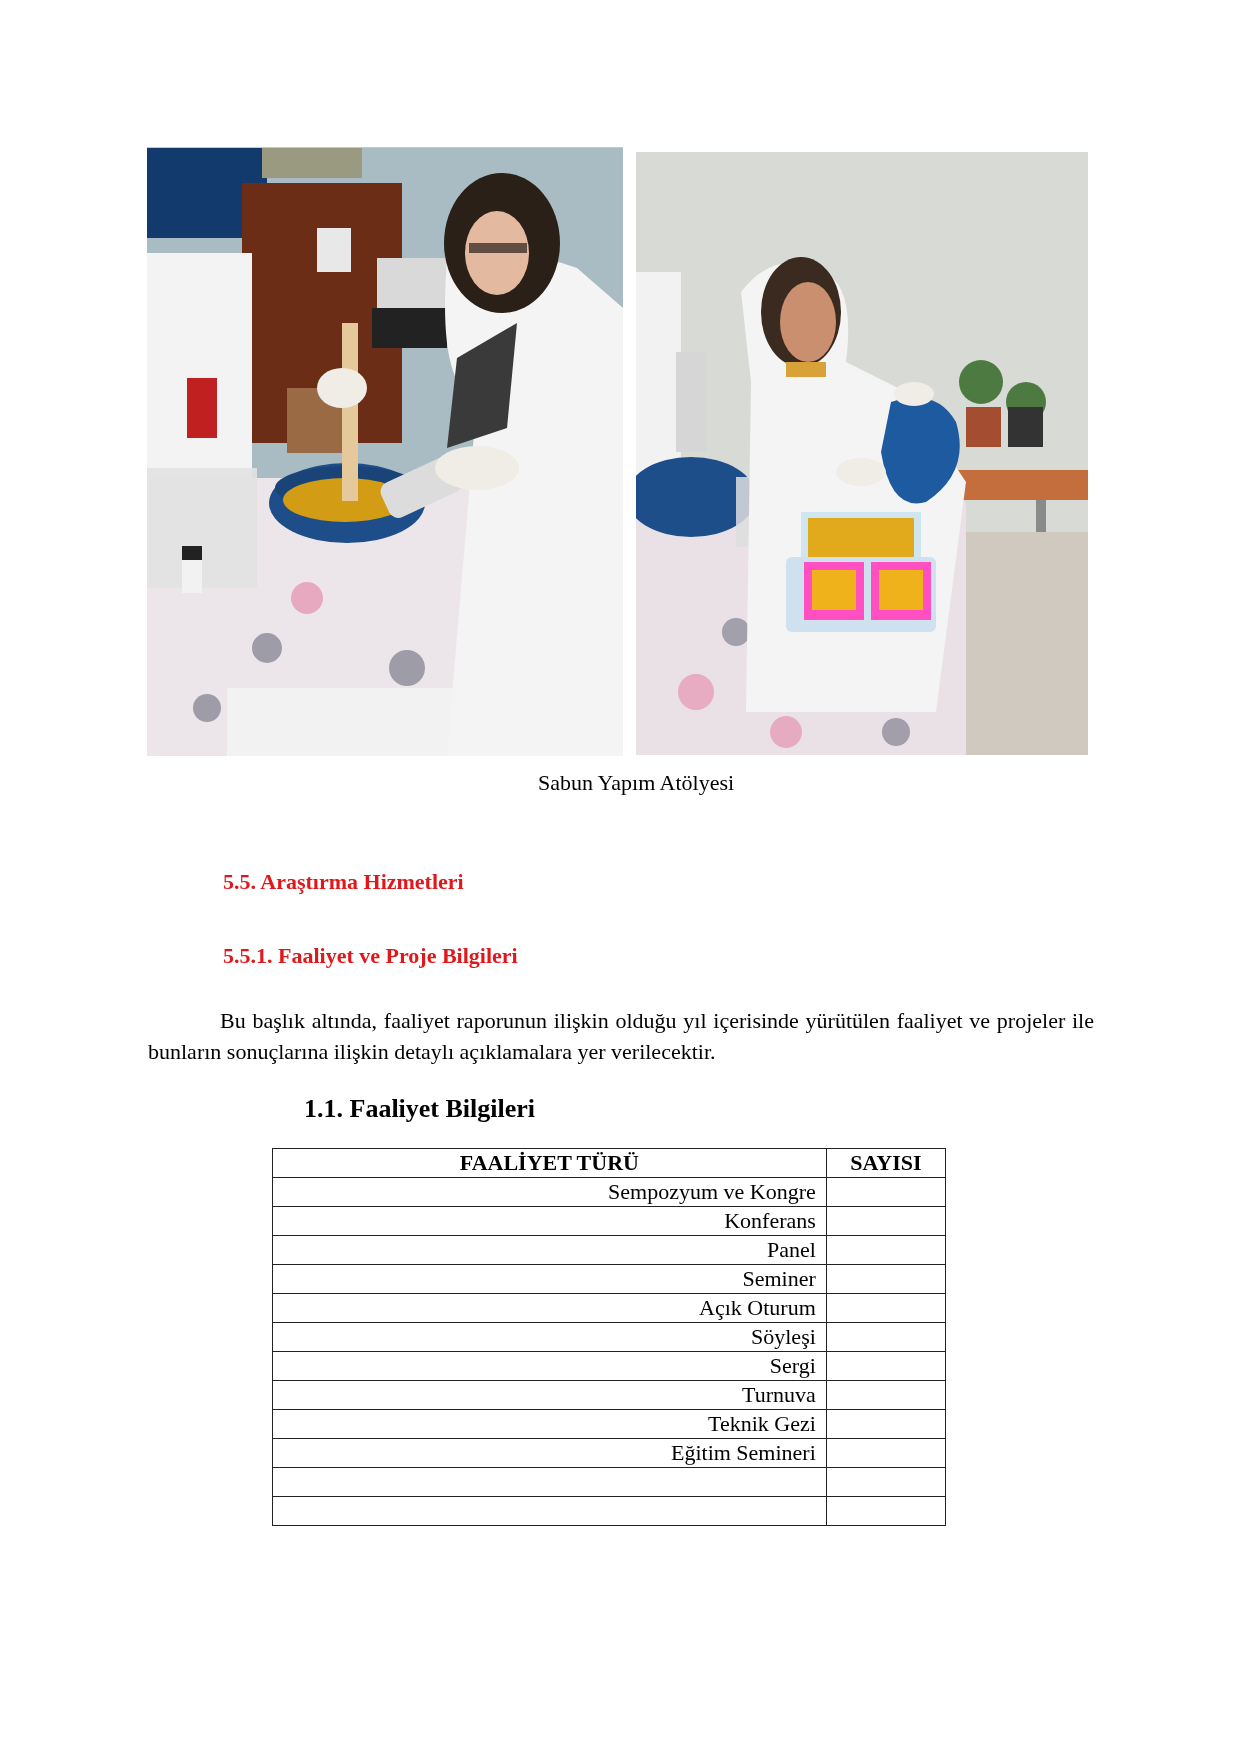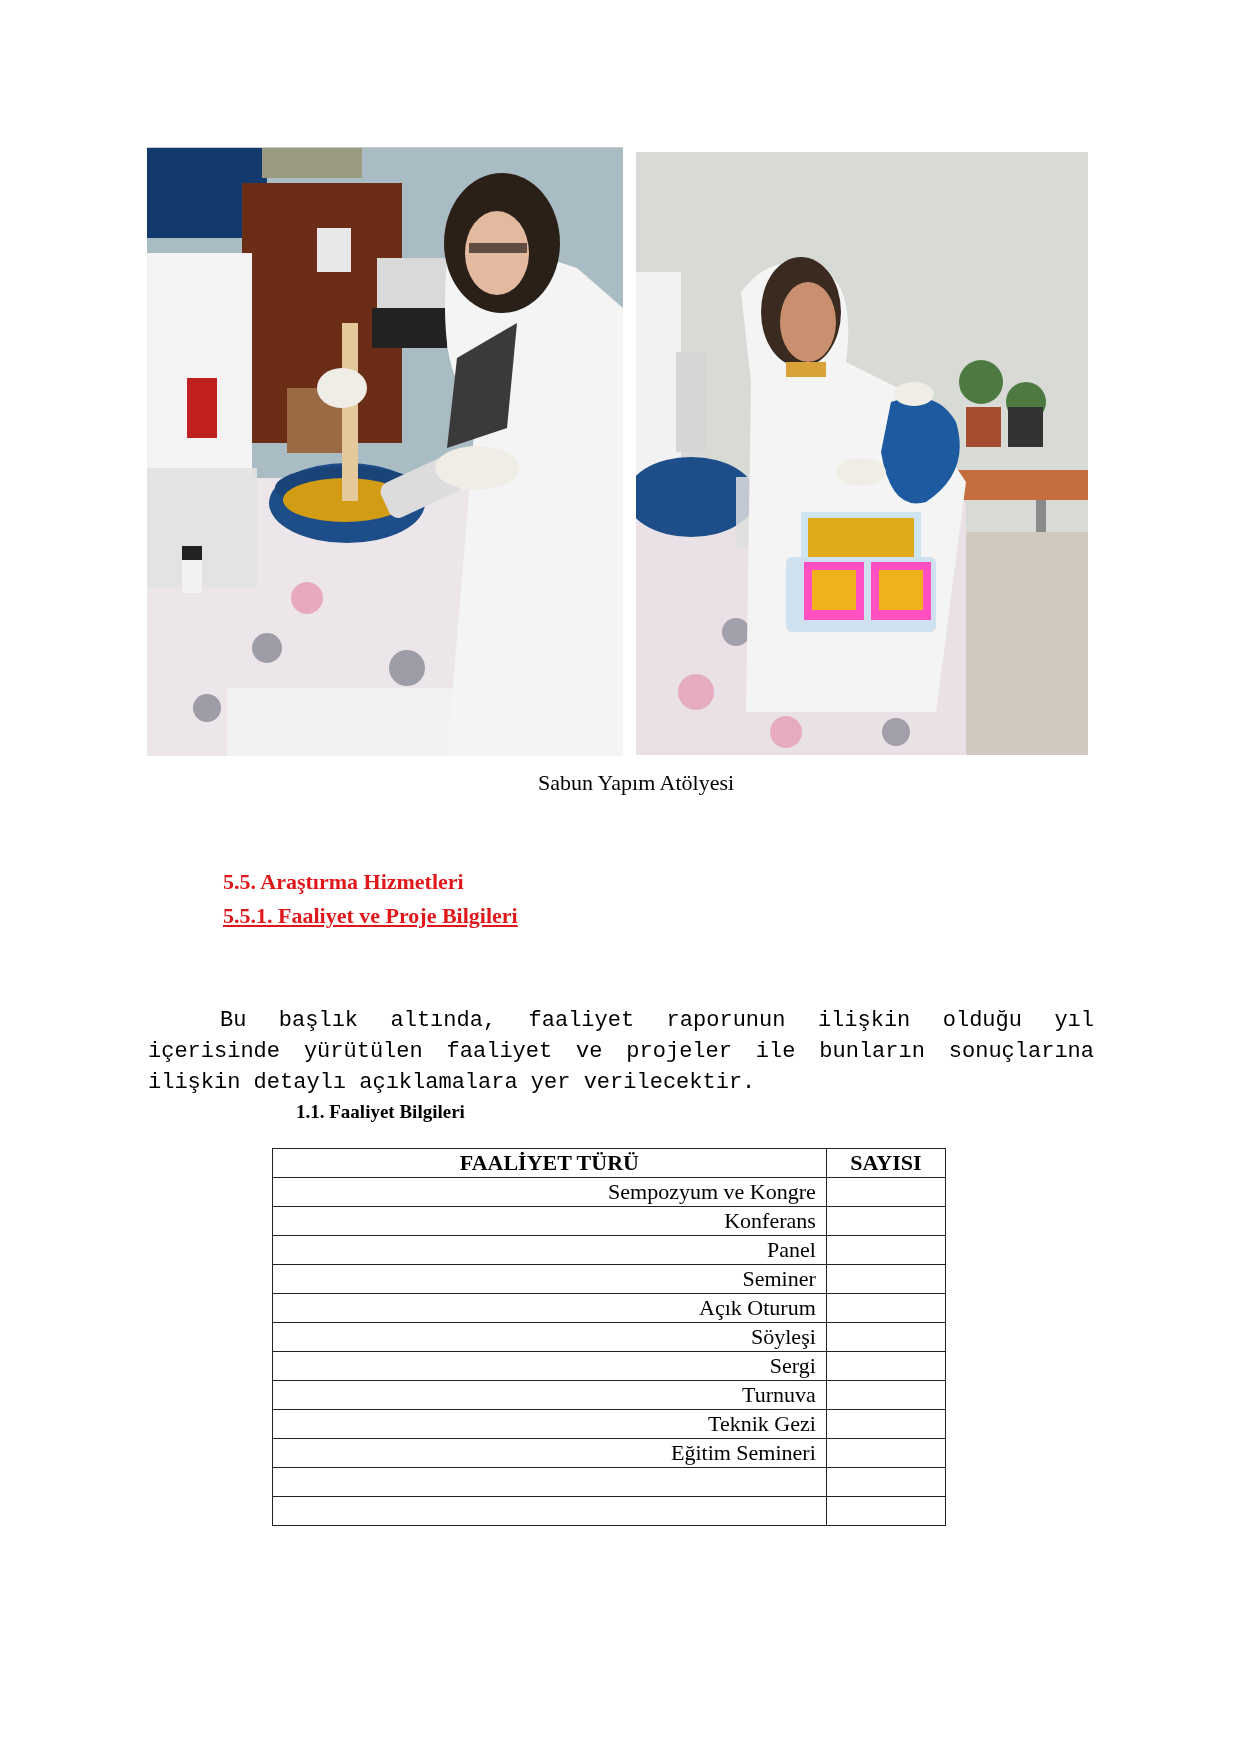--- a/index.html
+++ b/index.html
@@ -8,27 +8,27 @@
 
   .photo { position: absolute; overflow: hidden; }
   #photo-left  { left: 147px; top: 147px; width: 476px; height: 608px; border-top: 1px solid #c8c8c8; }
   #photo-right { left: 636px; top: 152px; width: 452px; height: 603px; }
 
   .caption { position: absolute; left: 0; width: 1272px; top: 770px; text-align: center;
              font-size: 22px; }
 
   .heading-red { position: absolute; left: 223px; color: #e0181b; font-weight: bold; font-size: 22px; }
   #h-55  { top: 869px; }
-  #h-551 { top: 903px; text-decoration: underline; }
+  #h-551 { top: 943px; }
 
   .para { position: absolute; left: 148px; width: 946px; top: 1005px; font-size: 22px;
-          line-height: 31px; text-align: justify; font-family: Liberation Mono, monospace; }
+          line-height: 31px; text-align: justify; }
   .para .indent { display: inline-block; width: 72px; }
 
-  .sub-heading { position: absolute; left: 296px; top: 1094px; font-size: 19px; font-weight: bold; margin-top: 7px; }
+  .sub-heading { position: absolute; left: 304px; top: 1094px; font-size: 26px; font-weight: bold; }
 
   table.activities { position: absolute; left: 272px; top: 1148px; width: 674px;
                      border-collapse: collapse; font-size: 22px; }
   table.activities td, table.activities th { border: 1.5px solid #222; padding: 0 10px;
                      height: 28px; line-height: 26px; text-align: right; }
   table.activities th { font-weight: bold; text-align: center; }
   table.activities td.col-type { width: 532px; }
   table.activities td.col-count { width: 98px; }
 </style>
 </head>

